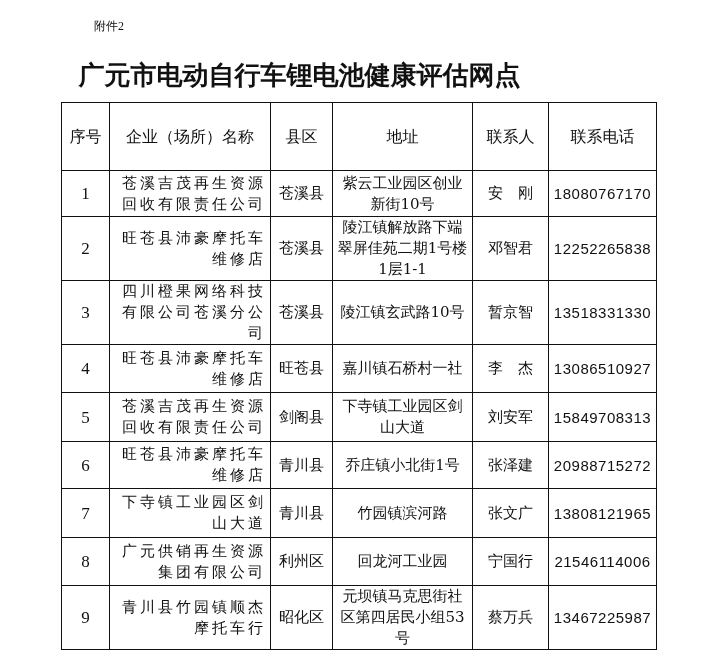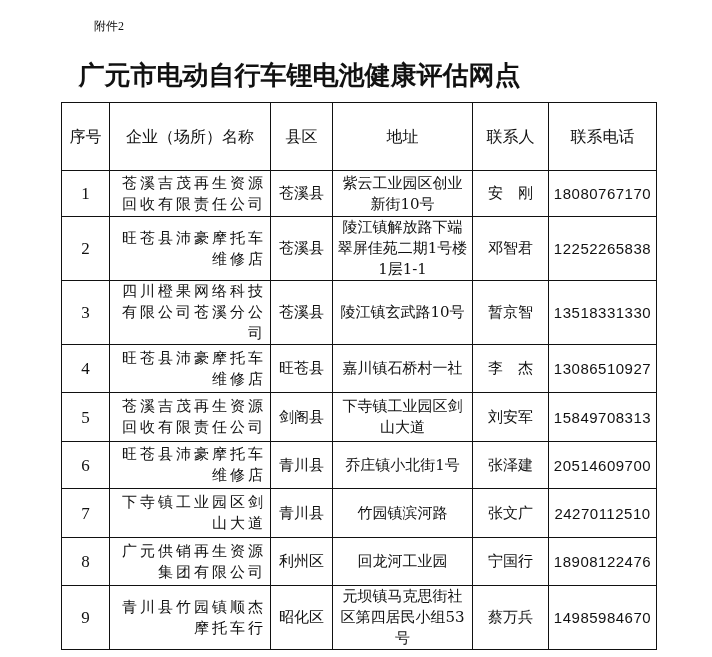--- a/index.html
+++ b/index.html
@@ -84,40 +84,40 @@
       <td>下寺镇工业园区剑山大道</td>
       <td>刘安军</td>
       <td class="phone">15849708313</td>
     </tr>
     <tr style="height:47px">
       <td class="idx">6</td>
       <td class="name">旺苍县沛豪摩托车维修店</td>
       <td>青川县</td>
       <td>乔庄镇小北街1号</td>
       <td>张泽建</td>
-      <td class="phone">20514609700</td>
+      <td class="phone">20988715272</td>
     </tr>
     <tr style="height:49px">
       <td class="idx">7</td>
       <td class="name">下寺镇工业园区剑山大道</td>
       <td>青川县</td>
       <td>竹园镇滨河路</td>
       <td>张文广</td>
-      <td class="phone">24270112510</td>
+      <td class="phone">13808121965</td>
     </tr>
     <tr style="height:48px">
       <td class="idx">8</td>
       <td class="name">广元供销再生资源集团有限公司</td>
       <td>利州区</td>
       <td>回龙河工业园</td>
       <td>宁国行</td>
-      <td class="phone">18908122476</td>
+      <td class="phone">21546114006</td>
     </tr>
     <tr style="height:62px">
       <td class="idx">9</td>
       <td class="name">青川县竹园镇顺杰摩托车行</td>
       <td>昭化区</td>
       <td>元坝镇马克思街社区第四居民小组53号</td>
       <td>蔡万兵</td>
-      <td class="phone">14985984670</td>
+      <td class="phone">13467225987</td>
     </tr>
   </tbody>
 </table>
 
 </body></html>

